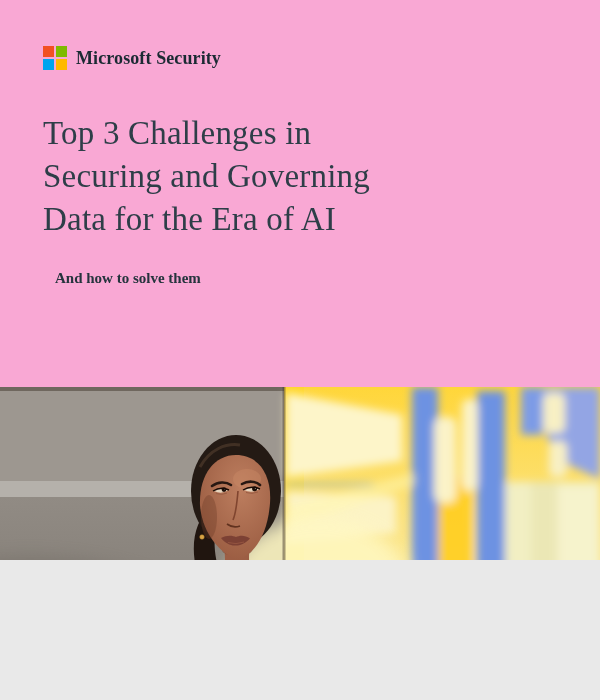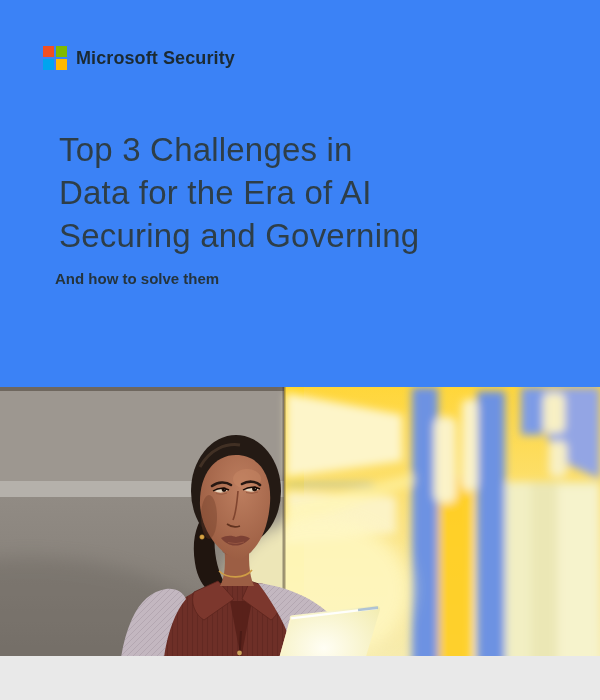--- a/index.html
+++ b/index.html
@@ -1,25 +1,25 @@
 <!DOCTYPE html>
 <html><head>
 <meta charset="utf-8">
 <style>
   html,body{margin:0;padding:0;background:#e9e9e9;}
   .page{
-    position:relative;width:600px;height:656px;margin:0 auto;
-    background:#3b82f6;overflow:hidden;
-    font-family:Liberation Sans, sans-serif;
+    position:relative;width:600px;height:560px;margin:0 auto;
+    background:#f9a8d4;overflow:hidden;
+    font-family:Liberation Serif, serif;
   }
   .brand{position:absolute;left:43px;top:46px;display:flex;align-items:center;gap:9px;}
   .brand svg{display:block;}
   .brand-label{font-size:18px;font-weight:700;color:#1b2a33;letter-spacing:.1px;}
   .title{
-    position:absolute;left:43px;top:112px;margin:16px;
+    position:absolute;left:43px;top:112px;margin:0;
     font-size:33px;line-height:43px;font-weight:300;color:#2e3e48;letter-spacing:.2px;
   }
   .title span{display:block;}
   .subtitle{
     position:absolute;left:43px;top:258px;margin:12px;
     font-size:15px;font-weight:700;color:#25343d;
   }
   .cover{position:absolute;left:0;top:387px;width:600px;height:313px;}
   .cover svg{display:block;}
 </style>
@@ -33,22 +33,22 @@
       <rect x="0" y="0" width="11" height="11" fill="#f25022"></rect>
       <rect x="13" y="0" width="11" height="11" fill="#7fba00"></rect>
       <rect x="0" y="13" width="11" height="11" fill="#00a4ef"></rect>
       <rect x="13" y="13" width="11" height="11" fill="#ffb900"></rect>
     </svg>
     <span class="brand-label">Microsoft Security</span>
   </div>
 
   <h1 class="title">
     <span>Top 3 Challenges in</span>
+    <span>Securing and Governing</span>
     <span>Data for the Era of AI</span>
-    <span>Securing and Governing</span>
   </h1>
 
   <p class="subtitle">And how to solve them</p>
 
   <div class="cover">
     <svg width="600" height="313" viewBox="0 0 600 313" role="img">
       <defs>
         <linearGradient id="gLower" x1="0" y1="0" x2="0" y2="1">
           <stop offset="0" stop-color="#918b84"></stop>
           <stop offset="1" stop-color="#7a746d"></stop>

